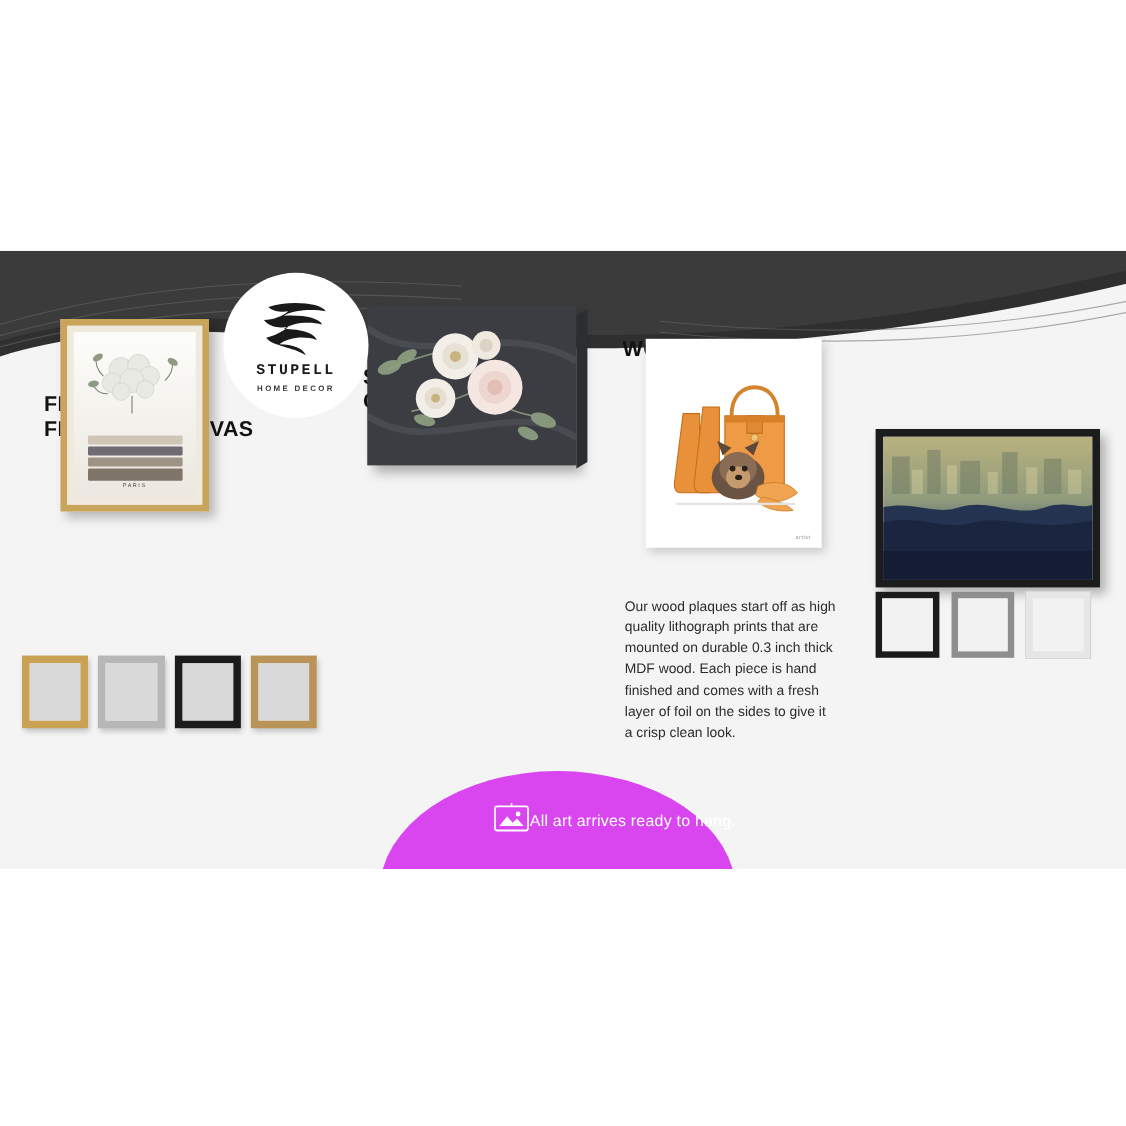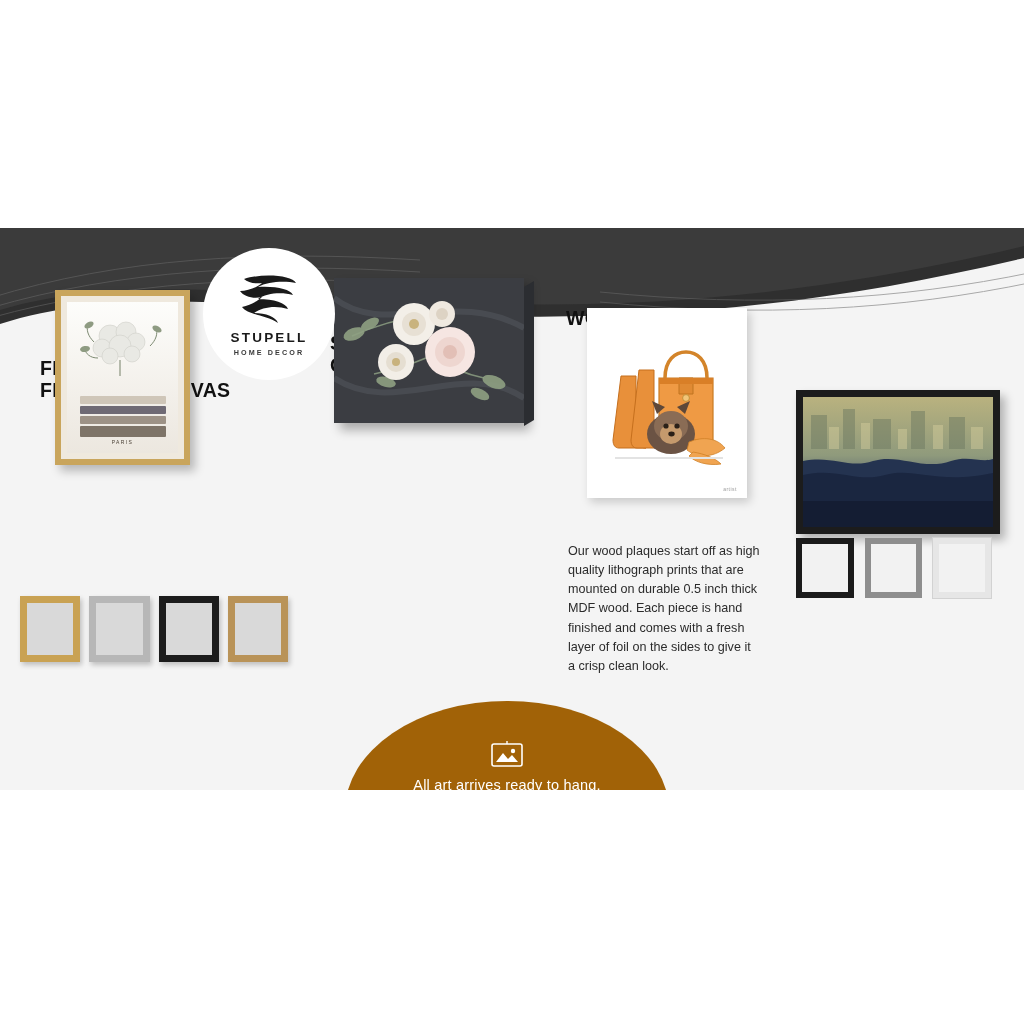--- a/index.html
+++ b/index.html
@@ -10,21 +10,21 @@
   .band{position:absolute;left:0;top:228px;width:1024px;height:562px;background:#f4f4f4;overflow:hidden;}
 
   
   .wave-top{position:absolute;left:0;top:0;width:1024px;height:120px;overflow:hidden;}
   .wave-top svg{display:block;}
 
   
   .logo-circle{position:absolute;left:203px;top:20px;width:132px;height:132px;border-radius:50%;background:#ffffff;
     display:flex;flex-direction:column;align-items:center;justify-content:center;z-index:5;}
   .logo-mark{width:66px;height:56px;margin-bottom:4px;}
-  .logo-name{font-size:13.5px;font-weight:700;letter-spacing:2.2px;color:#1a1a1a;line-height:1;}
+  .logo-name{font-size:13.5px;font-weight:700;letter-spacing:2.2px;color:#1a1a1a;line-height:1;font-family:Liberation Mono, monospace;}
   .logo-sub{font-size:7.2px;font-weight:600;letter-spacing:2.1px;color:#3a3a3a;margin-top:3px;}
 
   
   .col{position:absolute;}
   .col-title{font-weight:800;color:#111;letter-spacing:0.4px;line-height:1.12;text-transform:uppercase;font-size:19.5px;}
   .col-body{font-size:12.6px;line-height:1.52;color:#2b2b2b;}
 
   .c1{left:40px;top:130px;width:250px;}
   .c2{left:330px;top:105px;width:200px;}
   .c3{left:566px;top:80px;width:200px;}
@@ -67,22 +67,22 @@
   .art4 .abstract{position:absolute;inset:0;}
   .giclee-frames{position:absolute;left:796px;top:310px;width:195px;display:flex;gap:11px;}
   .gf{width:57px;height:48px;}
   .gf .pane{width:100%;height:100%;background:#f2f2f2;}
   .gf.black{border:6px solid #1b1b1b;}
   .gf.gray{border:6px solid #8e8e8e;}
   .gf.white{border:6px solid #e6e6e6;box-shadow:0 0 0 1px #d2d2d2;}
 
   
   .ready{position:absolute;left:345px;top:473px;width:324px;height:110px;
-    background:#a16207;border-radius:162px 162px 0 0 / 110px 110px 0 0;
-    display:flex;flex-direction:column;align-items:center;justify-content:flex-end;padding-bottom:18px;box-sizing:border-box;}
+    background:#d946ef;border-radius:162px 162px 0 0 / 110px 110px 0 0;
+    display:flex;flex-direction:row;align-items:center;justify-content:flex-end;padding-bottom:18px;box-sizing:border-box;}
   .ready-icon{width:34px;height:28px;margin-bottom:9px;}
   .ready-text{color:#ffffff;font-size:14.5px;letter-spacing:.2px;}
 </style>
 </head>
 <body>
 
 <div class="page">
   <div class="band">
 
     <div class="wave-top">
@@ -246,21 +246,21 @@
 
         <g fill="#f0a451" stroke="#cf8027" stroke-width=".8">
           <path d="M92 124 c14 -6 28 -4 36 6 c-12 10 -28 10 -38 2 z"></path>
           <path d="M96 134 c12 2 22 6 28 12 c-14 2 -26 -2 -32 -8 z"></path>
         </g>
         <path d="M18 140 h108" stroke="#e3e3e3" stroke-width="2"></path>
       </svg>
       <div class="sig">artist</div>
     </div>
 
-    <div class="col-body" style="position:absolute;left:568px;top:314px;width:192px;">Our wood plaques start off as high quality lithograph prints that are mounted on durable 0.5 inch thick MDF wood. Each piece is hand finished and comes with a fresh layer of foil on the sides to give it a crisp clean look.</div>
+    <div class="col-body" style="position:absolute;left:568px;top:314px;width:192px;">Our wood plaques start off as high quality lithograph prints that are mounted on durable 0.3 inch thick MDF wood. Each piece is hand finished and comes with a fresh layer of foil on the sides to give it a crisp clean look.</div>
 
 
     <div class="art4">
       <svg class="abstract" viewBox="0 0 190 130" preserveAspectRatio="none">
         <defs>
           <linearGradient id="sky" x1="0" y1="0" x2="0" y2="1">
             <stop offset="0%" stop-color="#b9b27f"></stop>
             <stop offset="45%" stop-color="#8f9a7c"></stop>
             <stop offset="70%" stop-color="#4d5a6e"></stop>
             <stop offset="100%" stop-color="#1f2c46"></stop>

